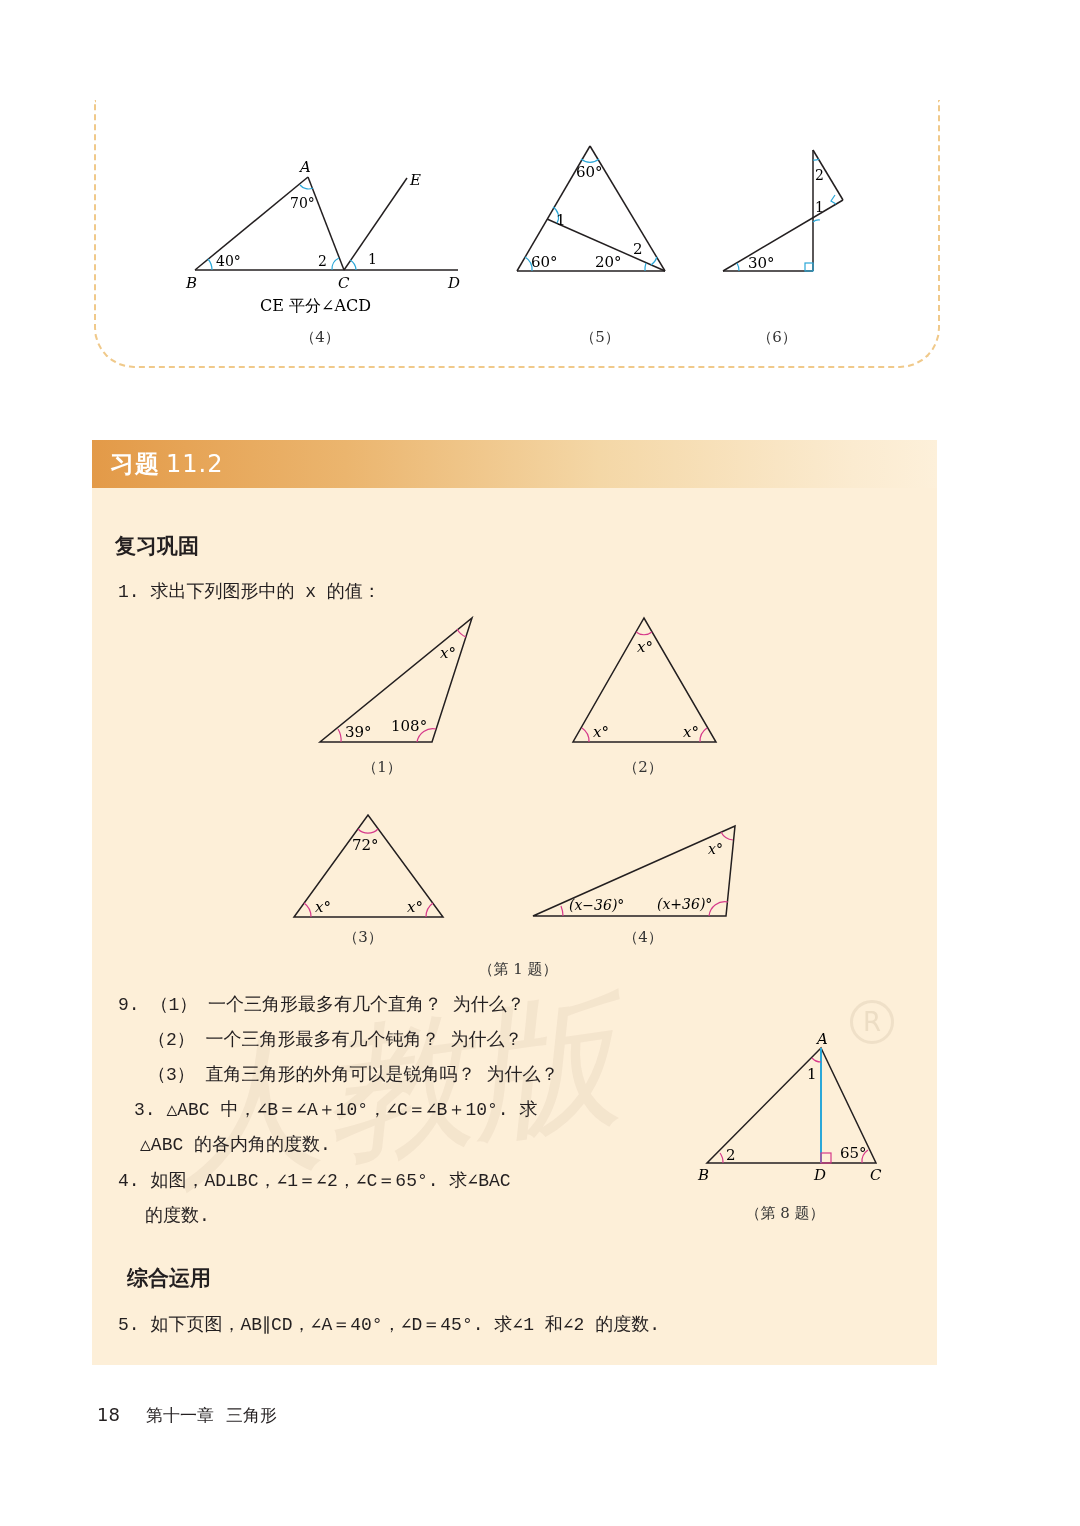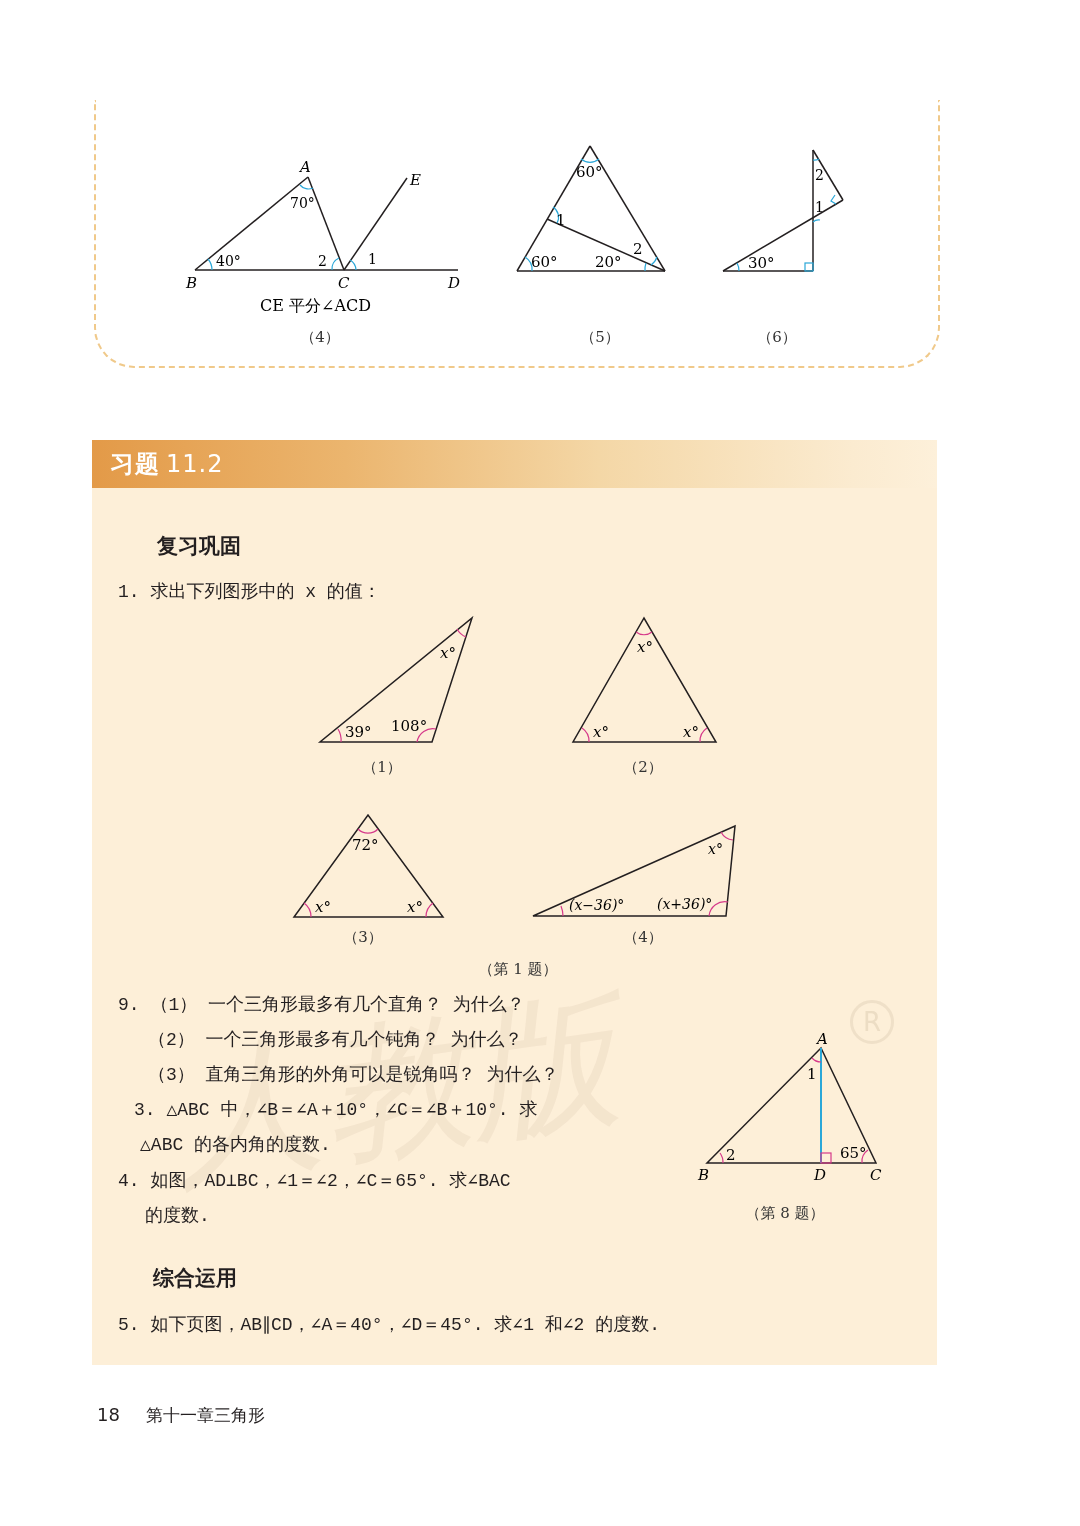--- a/index.html
+++ b/index.html
@@ -28,32 +28,32 @@
     background: linear-gradient(to right, #e39a48 0%, #ebb56e 30%, #f4d7a6 60%, #fbebd0 90%, #fdf0da 100%);
   }
   .exercise-title {
     position: absolute; left: 18px; top: 8px; font-family: "DejaVu Sans", sans-serif;
     font-size: 24px; color: #ffffff; font-weight: bold; letter-spacing: 1px;
   }
   .exercise-title .num { font-weight: normal; margin-left: 6px; }
 
   .section-heading {
     position: absolute; font-family: "DejaVu Sans", sans-serif; font-weight: bold;
-    font-size: 21px; color: #231f20; margin-left: 42px;
+    font-size: 21px; color: #231f20;
   }
   .q {
     position: absolute; font-family: Liberation Mono, monospace; font-size: 18px; color: #231f20;
     line-height: 35px; white-space: nowrap;
   }
   .footer {
     position: absolute; left: 97px; top: 1404px; font-family: "DejaVu Sans", sans-serif;
     font-size: 18px; color: #231f20;
   }
   .footer .chap { margin-left: 26px; font-family: "DejaVu Serif", serif; font-size: 17px; }
-  .footer .topic { margin-left: 0; font-family: "DejaVu Serif", serif; font-size: 17px; }
+  .footer .topic { margin-left: 12px; font-family: "DejaVu Serif", serif; font-size: 17px; }
   .watermark {
     position: absolute; left: 170px; top: 990px; font-size: 150px; color: rgba(180,160,130,0.12);
     font-family: "DejaVu Serif", serif; font-style: italic; transform: rotate(-8deg);
     pointer-events: none;
   }
   .reg-mark {
     position: absolute; left: 850px; top: 1000px; width: 44px; height: 44px; border-radius: 50%;
     border: 3px solid rgba(200,180,150,0.25); color: rgba(200,180,150,0.3);
     font-family: "DejaVu Sans", sans-serif; font-size: 26px; text-align: center; line-height: 38px;
   }
@@ -231,18 +231,18 @@
   <text x="127" y="14" font-size="15" class="lbl">A</text>
   <text x="117" y="49" font-size="15">1</text>
   <text x="36" y="130" font-size="15">2</text>
   <text x="150" y="128" font-size="15">65°</text>
   <text x="8" y="150" font-size="15" class="lbl">B</text>
   <text x="124" y="150" font-size="15" class="lbl">D</text>
   <text x="180" y="150" font-size="15" class="lbl">C</text>
 </svg>
 <div class="caption" style="left:735px;top:1204px;width:100px">（第 8 题）</div>
 
-<div class="section-heading" style="left:111px;top:1264px">综合运用</div>
+<div class="section-heading" style="left:127px;top:1264px">综合运用</div>
 <div class="q" style="left:118px;top:1308px">5. 如下页图，AB∥CD，∠A＝40°，∠D＝45°. 求∠1 和∠2 的度数.</div>
 
 <div class="footer">
   <span>18</span><span class="chap">第十一章</span><span class="topic">三角形</span>
 </div>
 
 </body></html>

